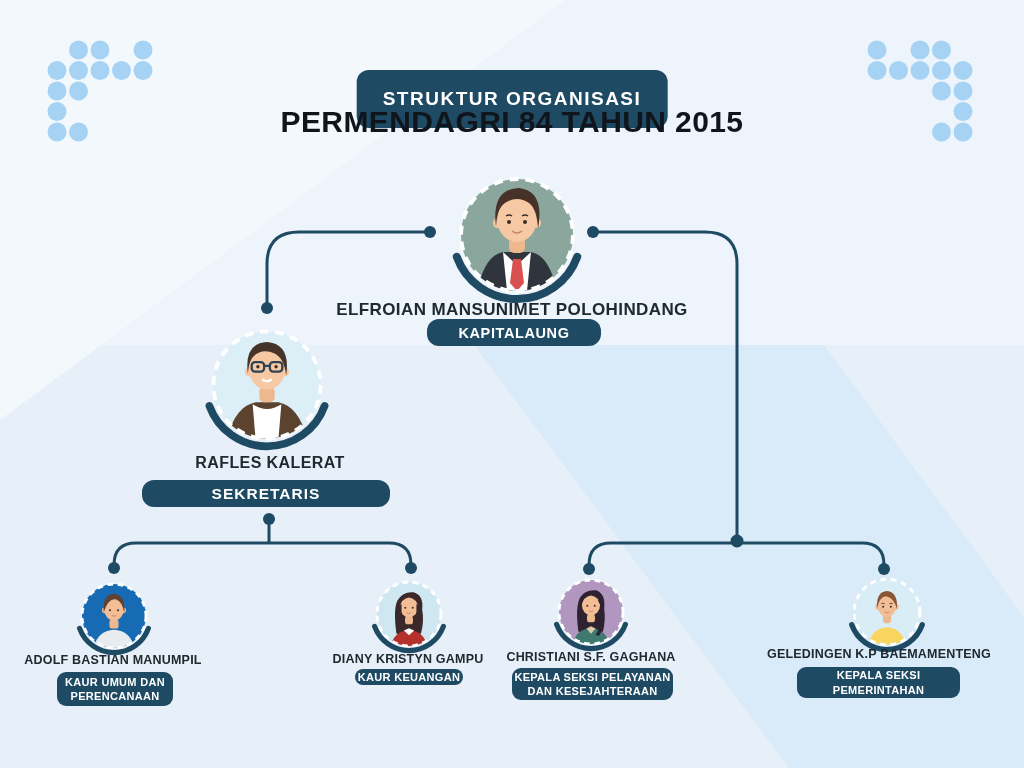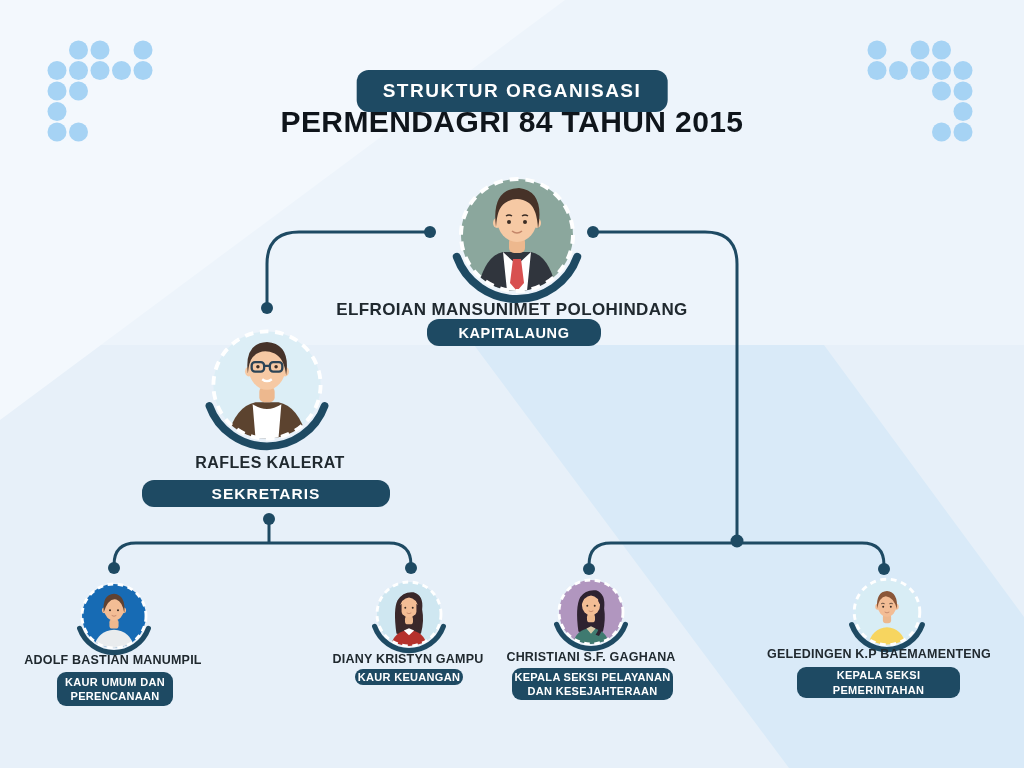--- a/index.html
+++ b/index.html
@@ -11,21 +11,21 @@
   }
   
   .bg-band{position:absolute;left:0;top:0;width:1024px;height:345px;background:#edf4fb;}
   .bg-corner{position:absolute;left:0;top:0;width:1024px;height:768px;background:#f3f8fd;
     clip-path:polygon(0 0,565px 0,0 420px);}
   .bg-stripe{position:absolute;left:0;top:0;width:1024px;height:768px;background:#d9eaf8;
     clip-path:polygon(474px 345px,824px 345px,1024px 617px,1024px 768px,789px 768px);}
   
   .hdr-badge{position:absolute;top:70px;left:50%;transform:translateX(-50%);
     background:#1e4a63;color:#fff;font-weight:bold;font-size:19px;letter-spacing:1.5px;
-    height:34px;line-height:34px;padding:4px 26px;border-radius:12px;white-space:nowrap;}
+    height:34px;line-height:34px;padding:12px 26px;border-radius:12px;white-space:nowrap;}
   .hdr-title{position:absolute;top:105px;left:0;width:1024px;text-align:center;
     color:#0f151b;font-weight:bold;font-size:30px;letter-spacing:.4px;}
   
   .name{position:absolute;text-align:center;font-weight:bold;color:#20292f;white-space:nowrap;}
   .name-xl{font-size:17px;letter-spacing:.4px;}
   .name-lg{font-size:16px;letter-spacing:.4px;}
   .name-sm{font-size:12.5px;letter-spacing:.2px;}
   
   .badge{position:absolute;background:#1e4a63;color:#fff;font-weight:bold;text-align:center;
     border-radius:12px;display:flex;flex-direction:column;justify-content:center;

